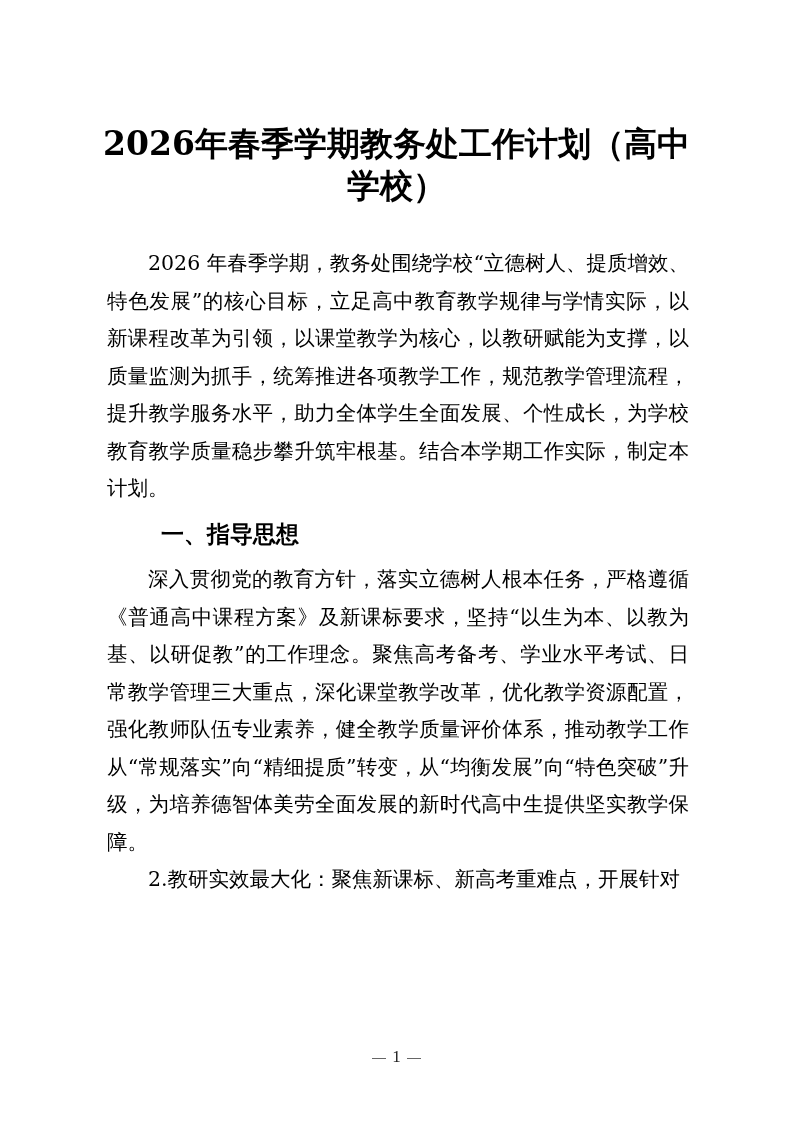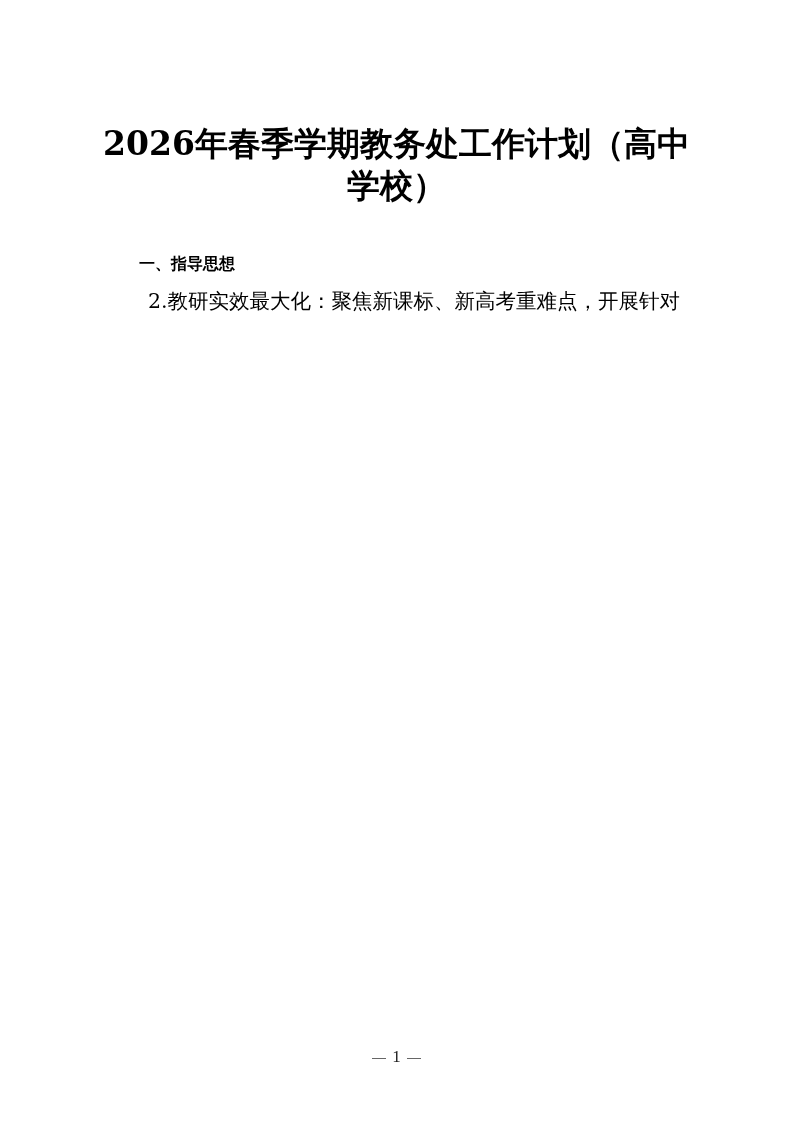--- a/index.html
+++ b/index.html
@@ -12,41 +12,43 @@
       text-align: center; letter-spacing: 0px;
     }
     .body {
       position: absolute; left: 107px; width: 582px; top: 234px;
       font-family: "DejaVu Serif", "Liberation Serif", serif;
       font-size: 20.5px; line-height: 37.5px;
       text-align: justify; text-justify: inter-character;
     }
     .body p { margin: 0; text-indent: 2em; }
     .body h2 {
-      margin: 0; text-indent: 2em;
+      margin: 8px; text-indent: 2em;
       font-family: "DejaVu Sans", "Liberation Sans", sans-serif;
-      font-weight: bold; font-size: 16px; line-height: 37.5px;
+      font-weight: bold; font-size: 23px; line-height: 37.5px;
     }
     .footer {
       position: absolute; left: 0; width: 793px; top: 1036px;
       text-align: center;
       font-family: "Liberation Serif", "DejaVu Serif", serif;
       font-size: 17px; color: #222;
     }
     .footer .dash { display: inline-block; width: 14px; height: 1px; background: #666; vertical-align: middle; margin: 0 6px; }
   </style>
 </head>
 <body>
 
 <div class="page">
   <div class="title">2026年春季学期教务处工作计划（高中学校）</div>
 
   <div class="body">
+    <p>2026 年春季学期，教务处围绕学校“立德树人、提质增效、特色发展”的核心目标，立足高中教育教学规律与学情实际，以新课程改革为引领，以课堂教学为核心，以教研赋能为支撑，以质量监测为抓手，统筹推进各项教学工作，规范教学管理流程，提升教学服务水平，助力全体学生全面发展、个性成长，为学校教育教学质量稳步攀升筑牢根基。结合本学期工作实际，制定本计划。</p>
 
     <h2>一、指导思想</h2>
+    <p>深入贯彻党的教育方针，落实立德树人根本任务，严格遵循《普通高中课程方案》及新课标要求，坚持“以生为本、以教为基、以研促教”的工作理念。聚焦高考备考、学业水平考试、日常教学管理三大重点，深化课堂教学改革，优化教学资源配置，强化教师队伍专业素养，健全教学质量评价体系，推动教学工作从“常规落实”向“精细提质”转变，从“均衡发展”向“特色突破”升级，为培养德智体美劳全面发展的新时代高中生提供坚实教学保障。</p>
 
     <p>2.教研实效最大化：聚焦新课标、新高考重难点，开展针对</p>
   </div>
 
   <div class="footer">
     <span class="dash"></span><span>1</span><span class="dash"></span>
   </div>
 </div>
 
 </body></html>

